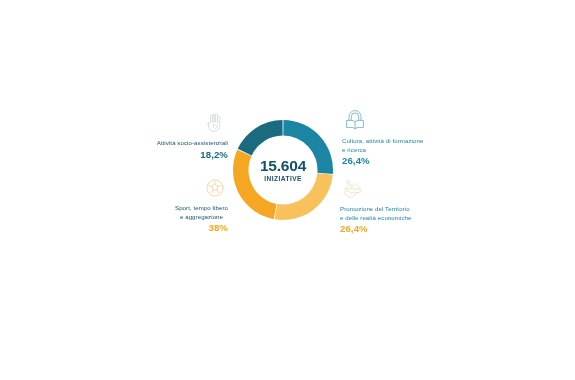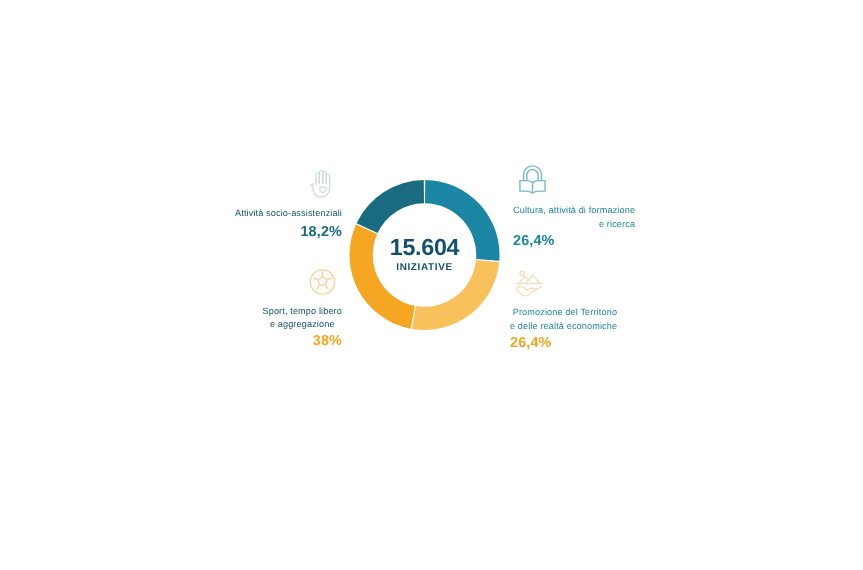--- a/index.html
+++ b/index.html
@@ -55,21 +55,21 @@
     margin-top: 2.5px;
   }
 
   
   .label-group {
     position: absolute;
     display: flex;
     flex-direction: column;
   }
   .label-group.align-right { align-items: flex-end; text-align: center; }
-  .label-group.align-left  { align-items: flex-start; text-align: right; }
+  .label-group.align-left  { align-items: flex-start; text-align: left; }
 
   .icon-holder {
     width: 26px; height: 26px;
     display: block;
     margin-bottom: 3px;
   }
   .icon-holder svg { display: block; width: 26px; height: 26px; }
 
   .label-text {
     font-size: 6.1px;

